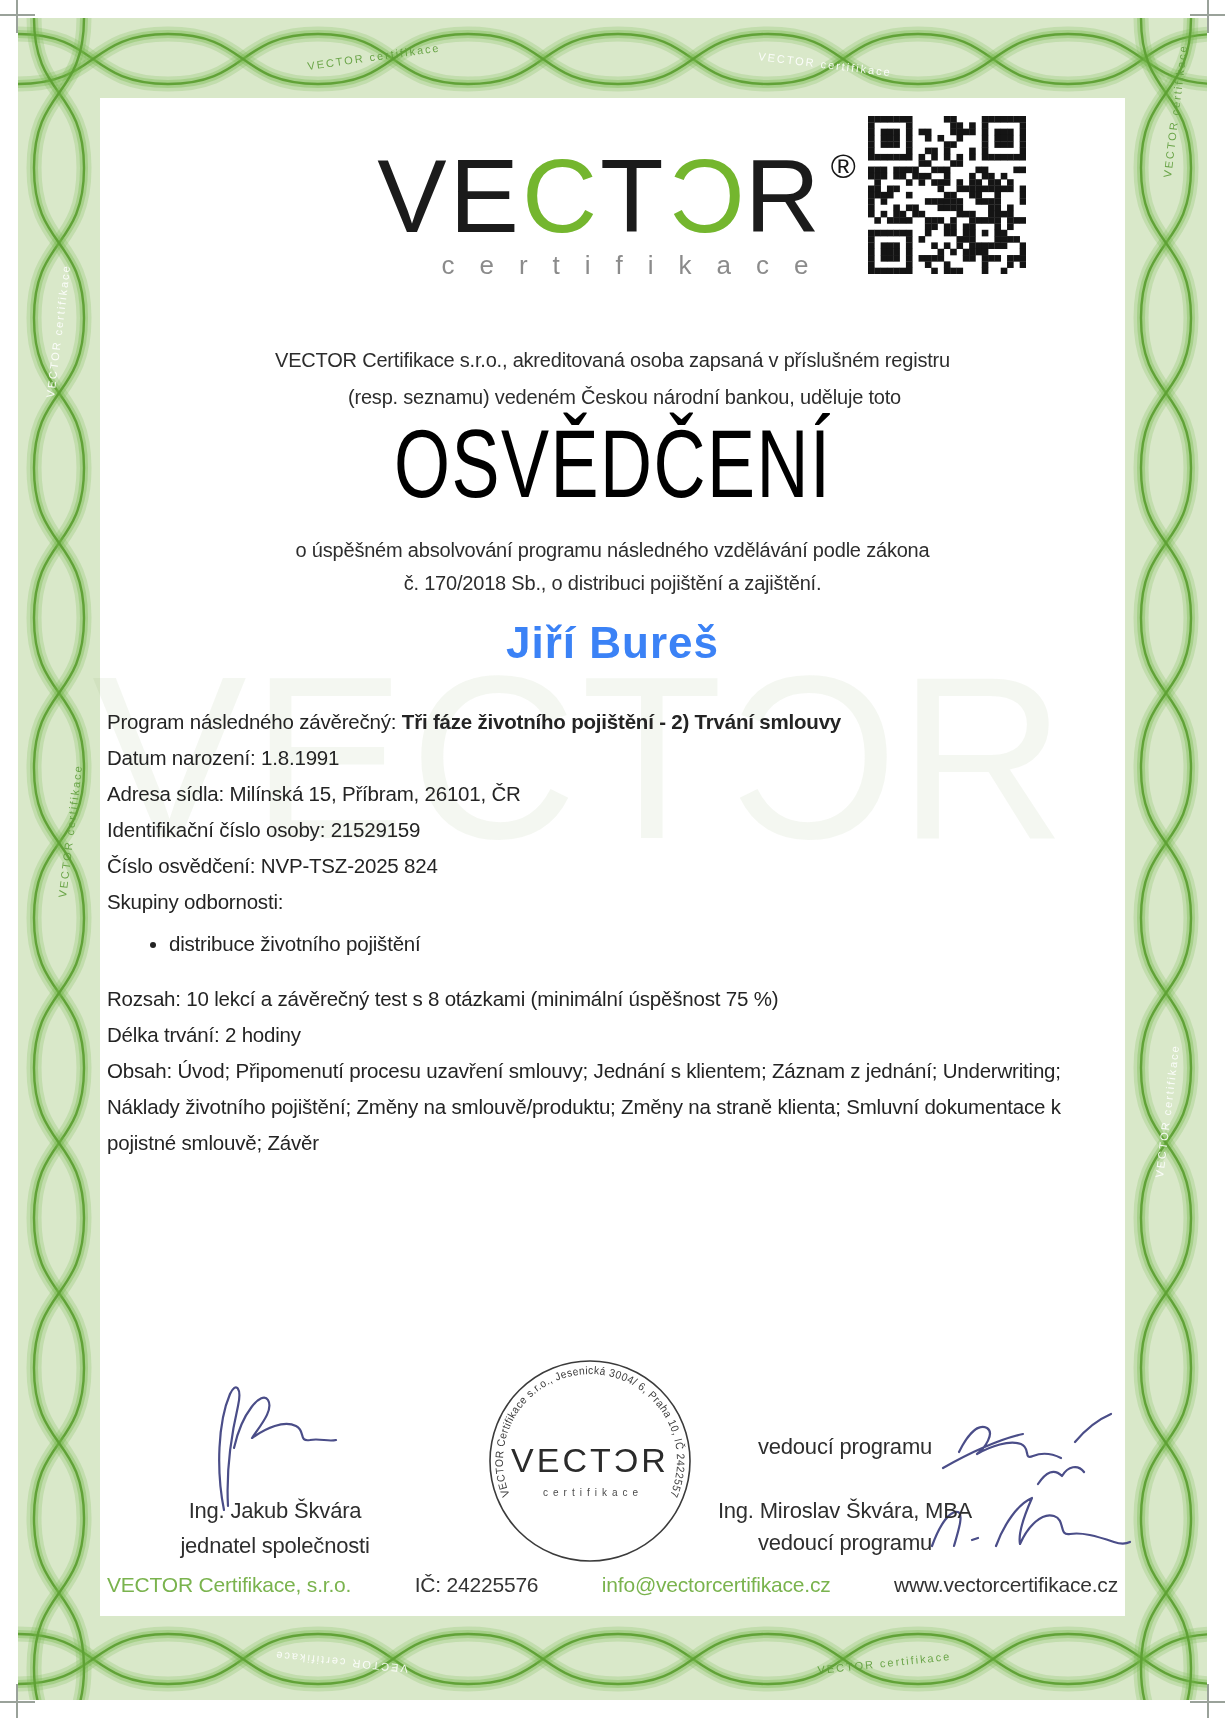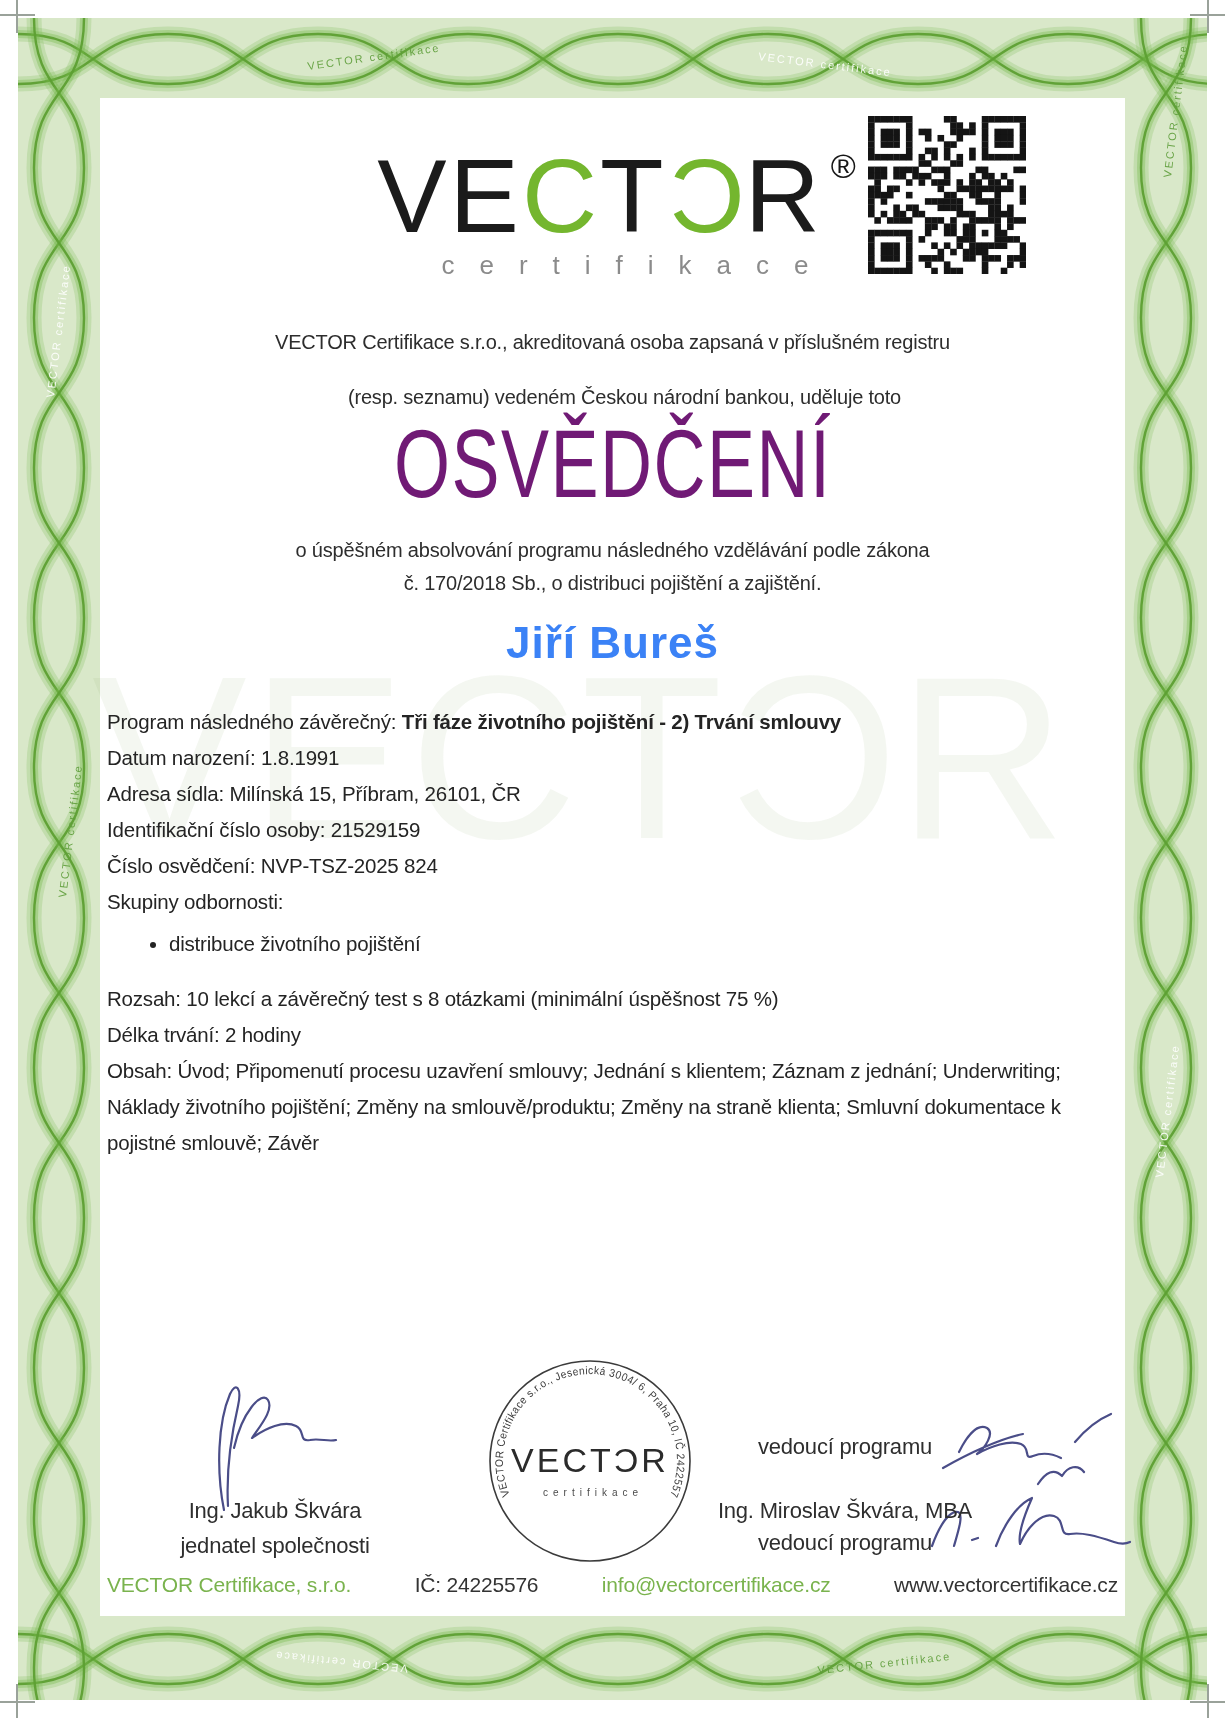--- a/index.html
+++ b/index.html
@@ -20,23 +20,23 @@
 
   .center{position:absolute;left:100px;width:1025px;text-align:center;}
 
   .logo-word{top:144px;font-size:104px;line-height:1;letter-spacing:3px;color:#1b1b1b;font-weight:400;}
   .logo-word .g{color:#74b62e;}
   .flip{display:inline-block;transform:scaleX(-1);}
   .reg{font-size:34px;position:relative;top:-54px;left:8px;color:#161616;letter-spacing:0;}
   .logo-sub{top:250px;font-size:26px;color:#8b8b8b;letter-spacing:25px;padding-left:25px;}
 
   .line{font-size:20px;color:#2d2d2d;letter-spacing:-0.2px;}
-  .intro1{top:331px;}
+  .intro1{top:349px;}
   .intro2{top:374px;}
-  .cert-title{top:416px;font-size:96px;line-height:1;color:#701a75;font-weight:400;}
+  .cert-title{top:416px;font-size:96px;line-height:1;color:#000000;font-weight:400;}
   .condense{display:inline-block;transform:scaleX(.75);transform-origin:center;letter-spacing:2px;white-space:nowrap;}
   .sub1{top:539px;}
   .sub2{top:572px;}
   .name{top:618px;font-size:44px;font-weight:700;color:#3b82f6;letter-spacing:1px;}
 
   .watermark{position:absolute;left:92px;top:642px;width:1040px;font-size:232px;line-height:1;
              color:rgba(110,150,75,0.08);letter-spacing:4px;white-space:nowrap;z-index:2;}
   .details{position:absolute;left:107px;top:704px;width:1011px;z-index:3;color:#242424;}
   .details p{margin:0;font-size:20.5px;line-height:36px;letter-spacing:-0.2px;}
   .details b{font-weight:700;}

